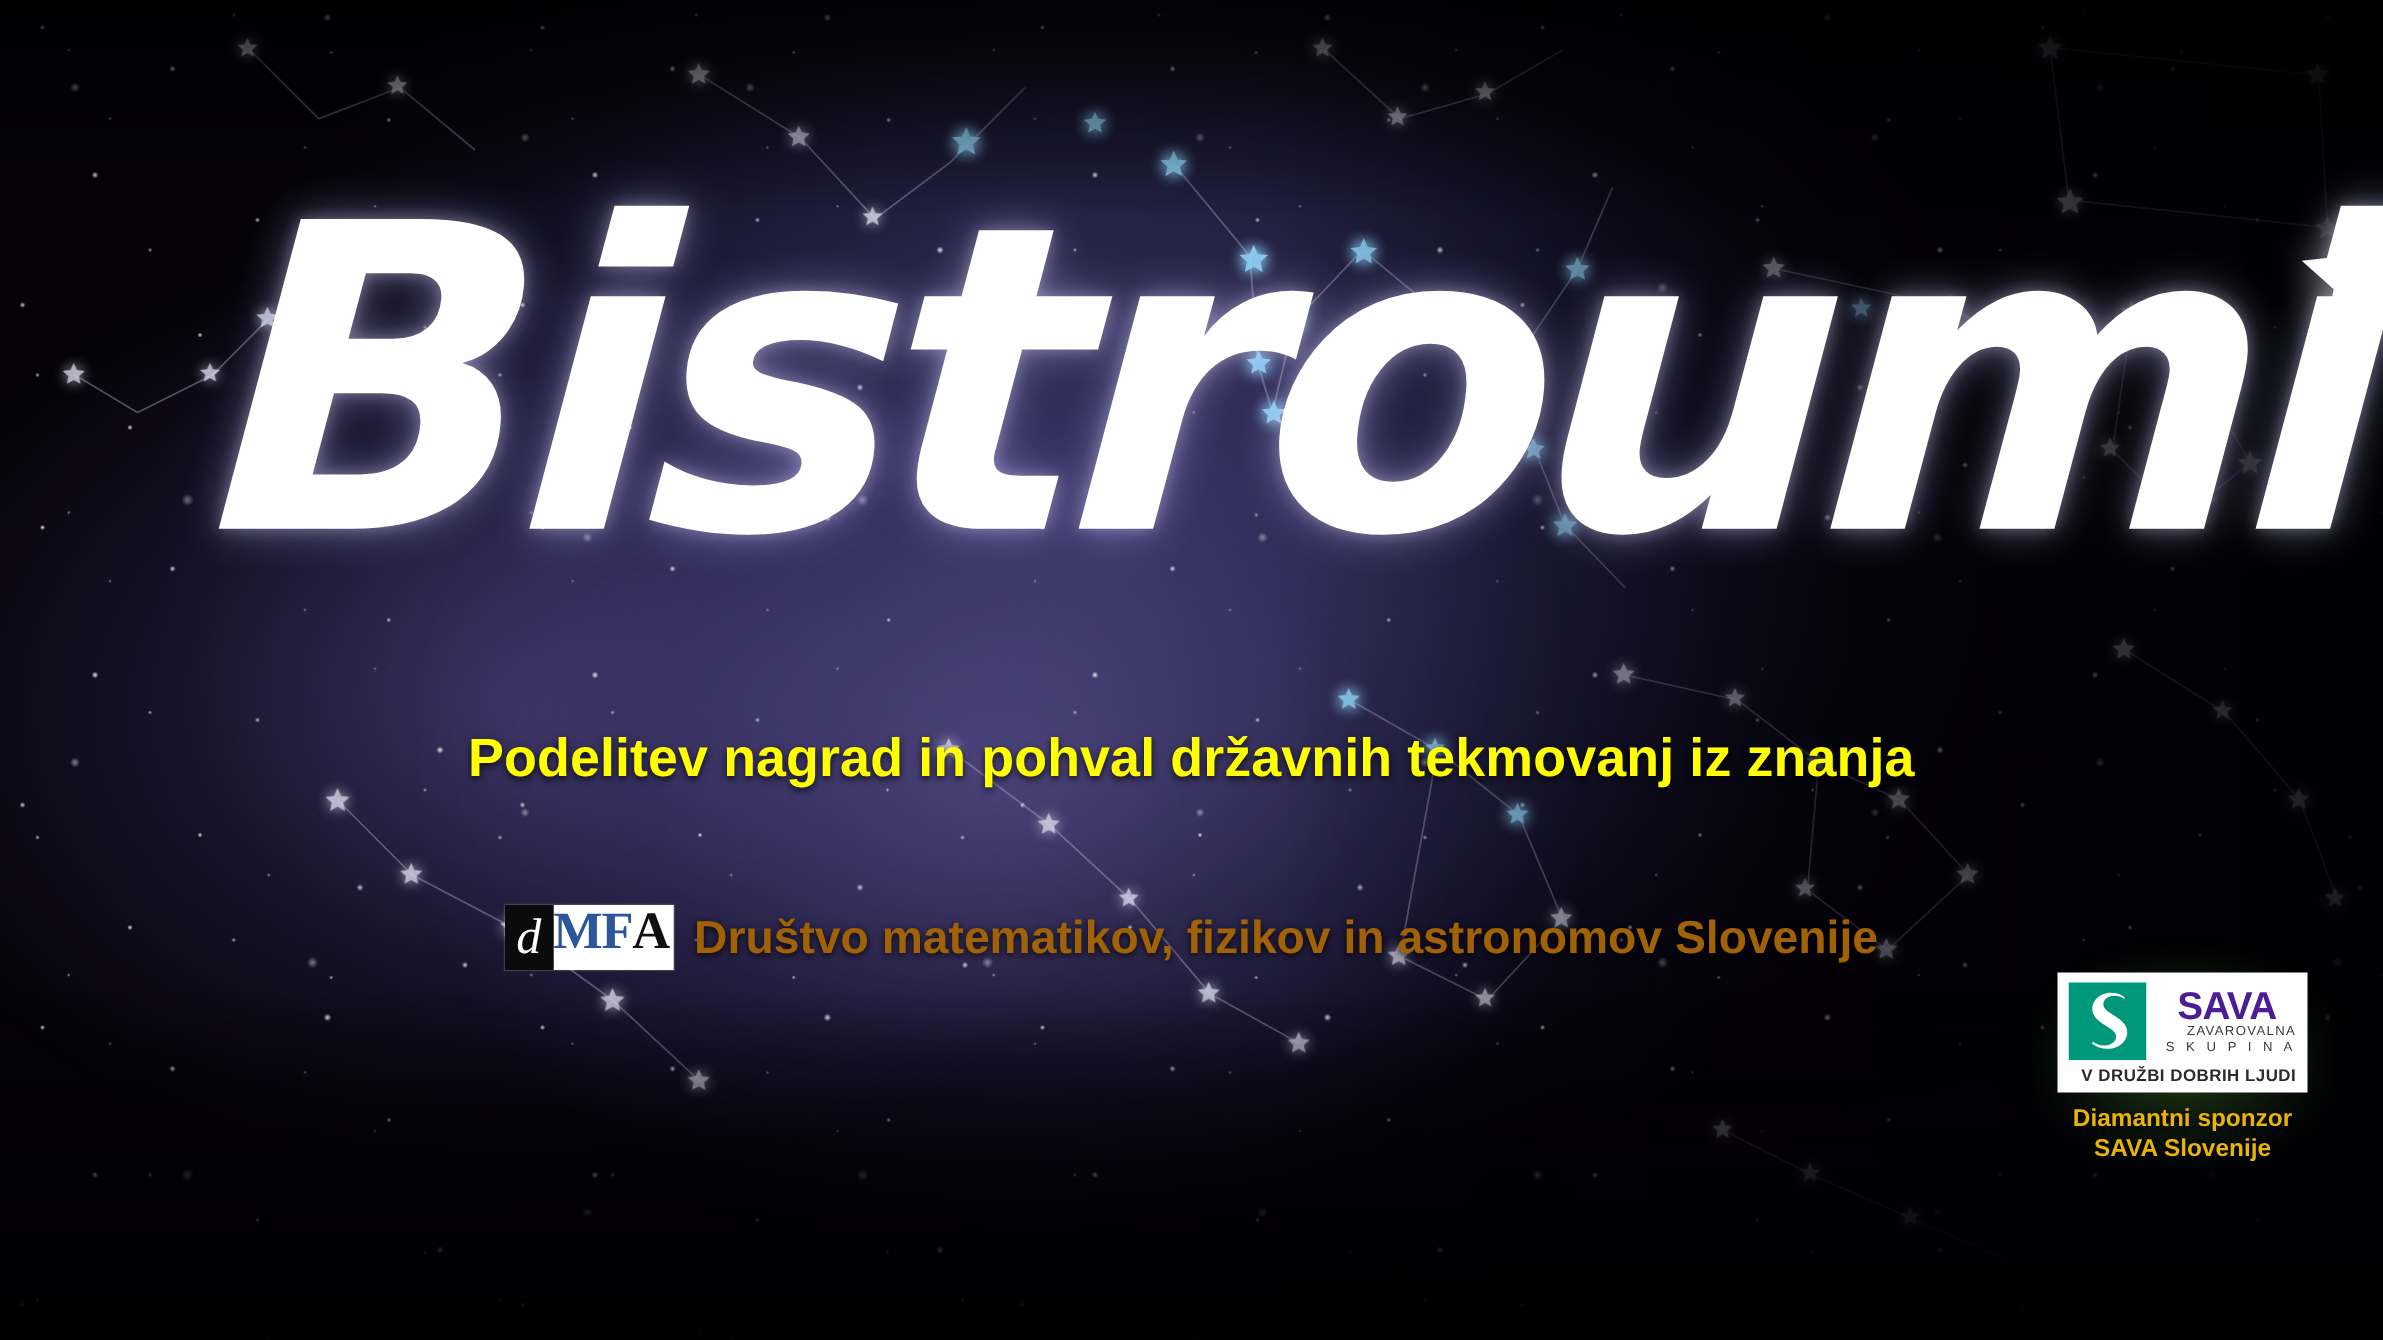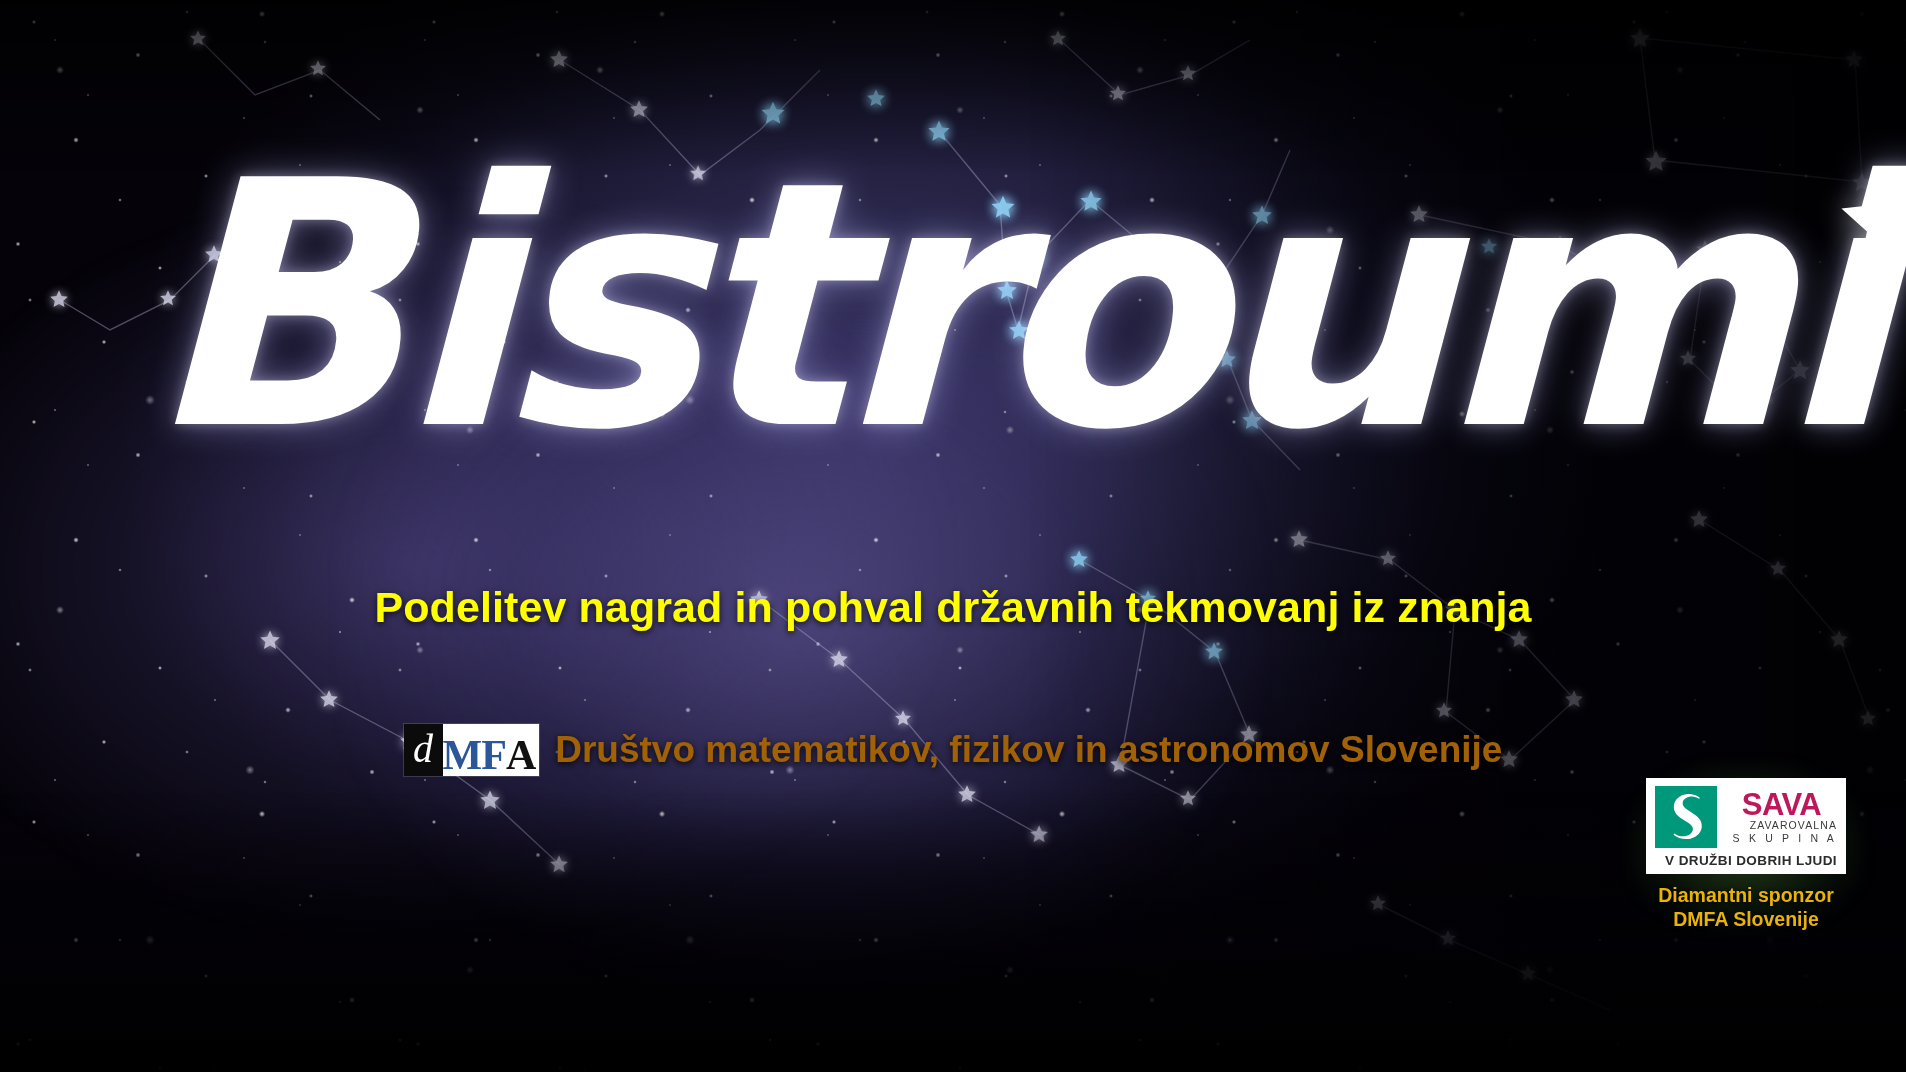--- a/index.html
+++ b/index.html
@@ -176,21 +176,21 @@
     display:flex; align-items:center; justify-content:center;
     font-family:"Liberation Serif", serif;
     font-style:italic;
     font-weight:400;
     font-size:40px;
     line-height:1;
     padding-bottom:2px;
   }
   .dmfa-logo .wht{
     background:#ffffff;
-    display:flex; align-items:flex-end;
+    display:flex; align-items:flex-start;
     padding:0 4px 0 0;
     font-family:"Liberation Serif", serif;
     font-weight:700;
     font-size:42px;
     line-height:1;
     letter-spacing:-1px;
   }
   .dmfa-logo .mf{color:#2b5699;}
   .dmfa-logo .a{color:#111111;}
   .dmfa-text{
@@ -236,21 +236,21 @@
   }
   .sava-mark svg{position:absolute; inset:0; width:100%; height:100%;}
   .sava-words{
     flex:1 1 auto;
     display:flex;
     flex-direction:column;
     justify-content:center;
     padding-top:2px;
   }
   .sava-name{
-    color:#be185d;
+    color:#4c1d95;
     font-weight:700;
     font-size:31px;
     line-height:.92;
     letter-spacing:-.5px;
   }
   .sava-sub1,.sava-sub2{
     color:#3a3a3a;
     font-size:10.5px;
     line-height:1.22;
     letter-spacing:1.1px;
@@ -444,17 +444,17 @@
           <div class="sava-name">SAVA</div>
           <div class="sava-sub1">ZAVAROVALNA</div>
           <div class="sava-sub2">S K U P I N A</div>
         </div>
       </div>
       <div class="sava-tag">V DRUŽBI DOBRIH LJUDI</div>
     </div>
 
     <div class="sponsor-caption">
       <div>Diamantni sponzor</div>
-      <div>DMFA Slovenije</div>
+      <div>SAVA Slovenije</div>
     </div>
   </div>
 
 </div>
 
 </body></html>

